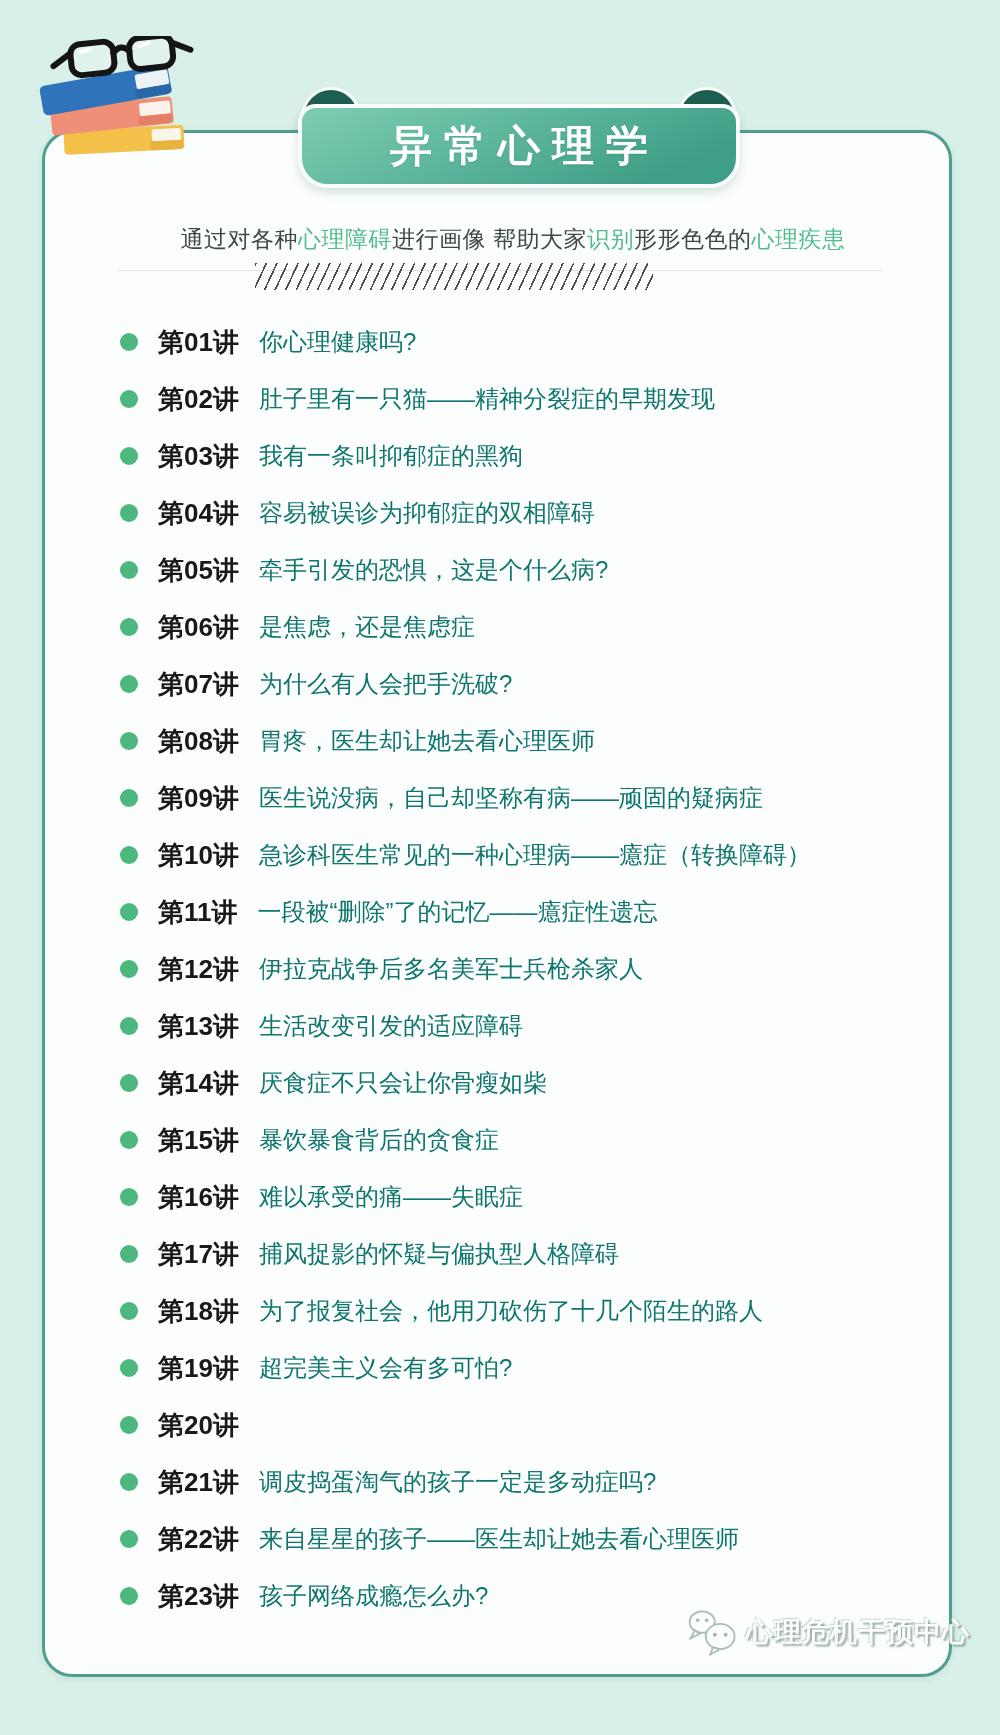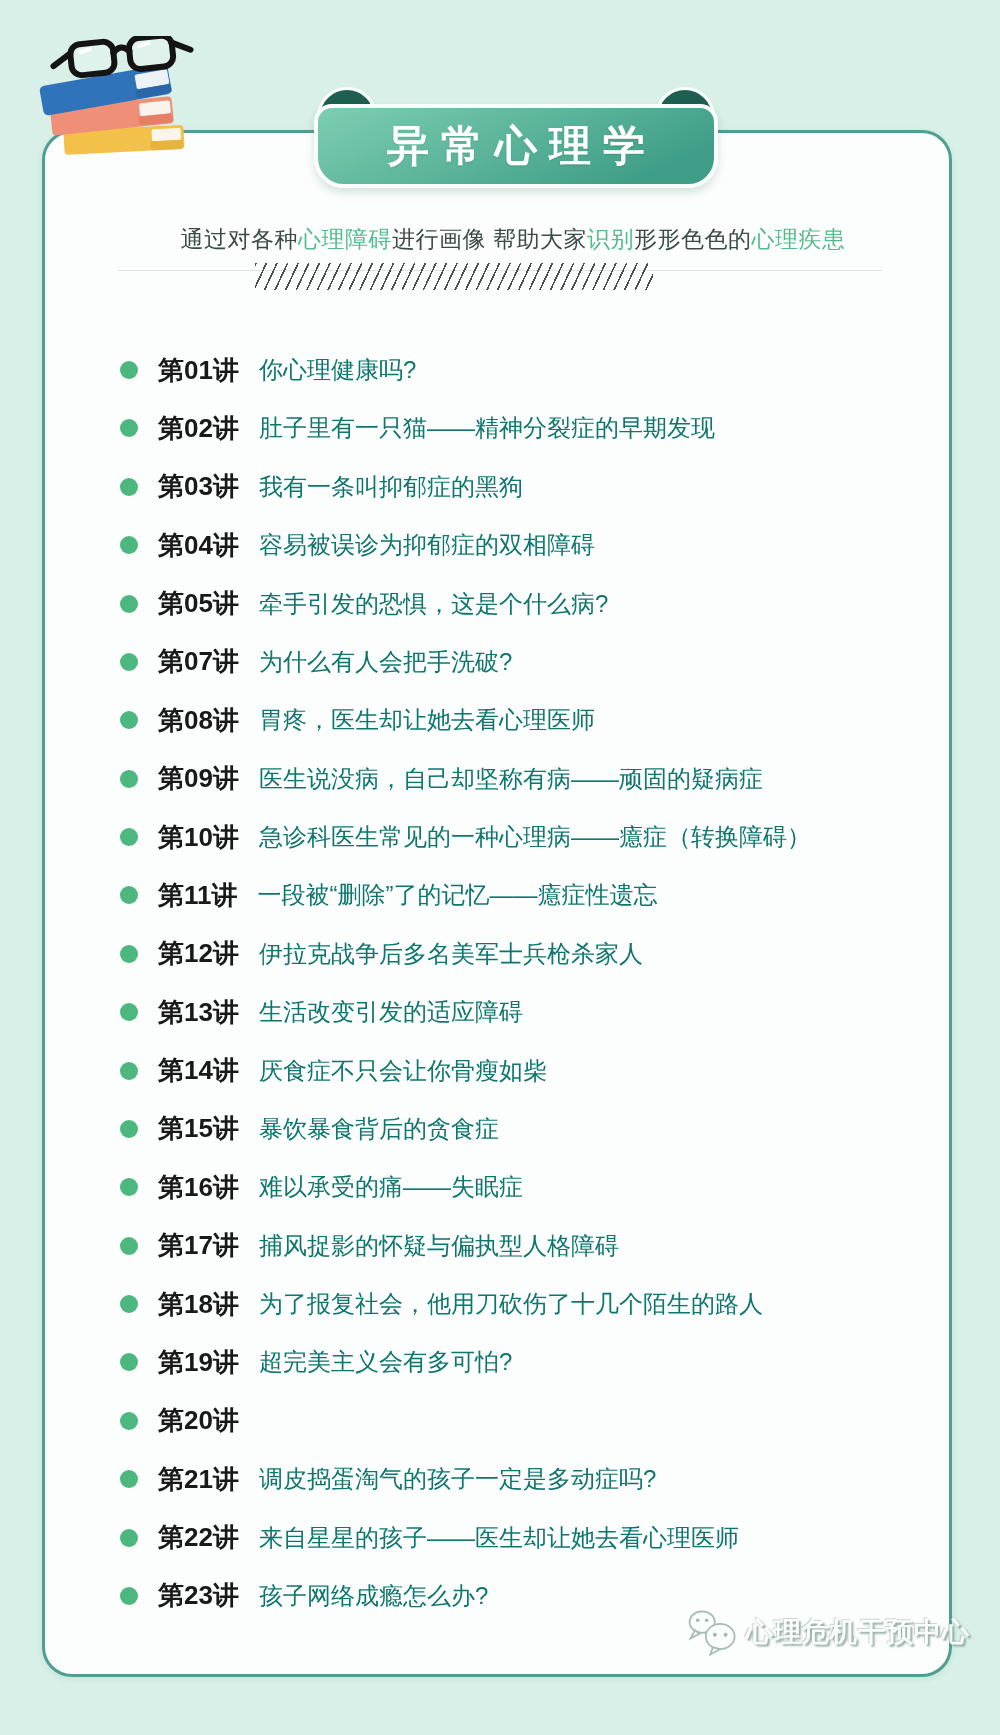--- a/index.html
+++ b/index.html
@@ -16,21 +16,21 @@
     position:absolute;left:42px;top:130px;width:910px;height:1547px;
     background:#fcfefd;border:3px solid var(--border,#4f9e8f);
     border-radius:30px;box-sizing:border-box;z-index:1;
     box-shadow:0 2px 6px rgba(60,120,105,.10);
   }
 
   
   .books{position:absolute;left:26px;top:36px;width:186px;height:128px;z-index:3;}
 
   
-  .banner{position:absolute;left:314px;top:88px;width:404px;height:102px;z-index:3;}
+  .banner{position:absolute;left:298px;top:88px;width:404px;height:102px;z-index:3;padding-left:38px;}
   .curl{
     position:absolute;width:54px;height:54px;border-radius:50%;
     background:var(--fold,#1d5f50);top:2px;
     box-shadow:0 0 0 3px rgba(252,254,253,.95);
   }
   .curl-l{left:6px;}
   .curl-r{right:6px;}
   .banner-body{
     position:absolute;left:0;right:0;top:16px;height:76px;
     background:linear-gradient(155deg,var(--ribbon1,#7dceb2) 0%,var(--ribbon2,#3f9e87) 85%);
@@ -57,21 +57,21 @@
   .slashes{
     position:absolute;left:255px;width:398px;top:263px;height:27px;z-index:2;
     background:repeating-linear-gradient(115deg,#4d4d4d 0 1.6px,transparent 1.6px 9.6px);
   }
 
   
   .lectures{
     position:absolute;left:120px;right:60px;top:327px;height:1284px;z-index:2;
     display:flex;flex-direction:column;justify-content:space-between;
   }
-  .row{display:flex;align-items:center;height:30px;margin-top:28px;}
+  .row{display:flex;align-items:center;height:30px;}
   .dot{
     width:18px;height:18px;border-radius:50%;flex:none;
     background:var(--bullet,#4cb77e);margin-right:20px;
   }
   .num{
     font-size:26px;font-weight:bold;color:#191919;flex:none;
     margin-right:20px;white-space:nowrap;
   }
   .row .title{font-size:24px;color:#0f766e;white-space:nowrap;}
 
@@ -162,20 +162,25 @@
     <span class="num">第04讲</span>
     <span class="title">容易被误诊为抑郁症的双相障碍</span>
   </div>
 
   <div class="row">
     <span class="dot"></span>
     <span class="num">第05讲</span>
     <span class="title">牵手引发的恐惧，这是个什么病?</span>
   </div>
 
+  <div class="row">
+    <span class="dot"></span>
+    <span class="num">第06讲</span>
+    <span class="title">是焦虑，还是焦虑症</span>
+  </div>
 
   <div class="row">
     <span class="dot"></span>
     <span class="num">第07讲</span>
     <span class="title">为什么有人会把手洗破?</span>
   </div>
 
   <div class="row">
     <span class="dot"></span>
     <span class="num">第08讲</span>

